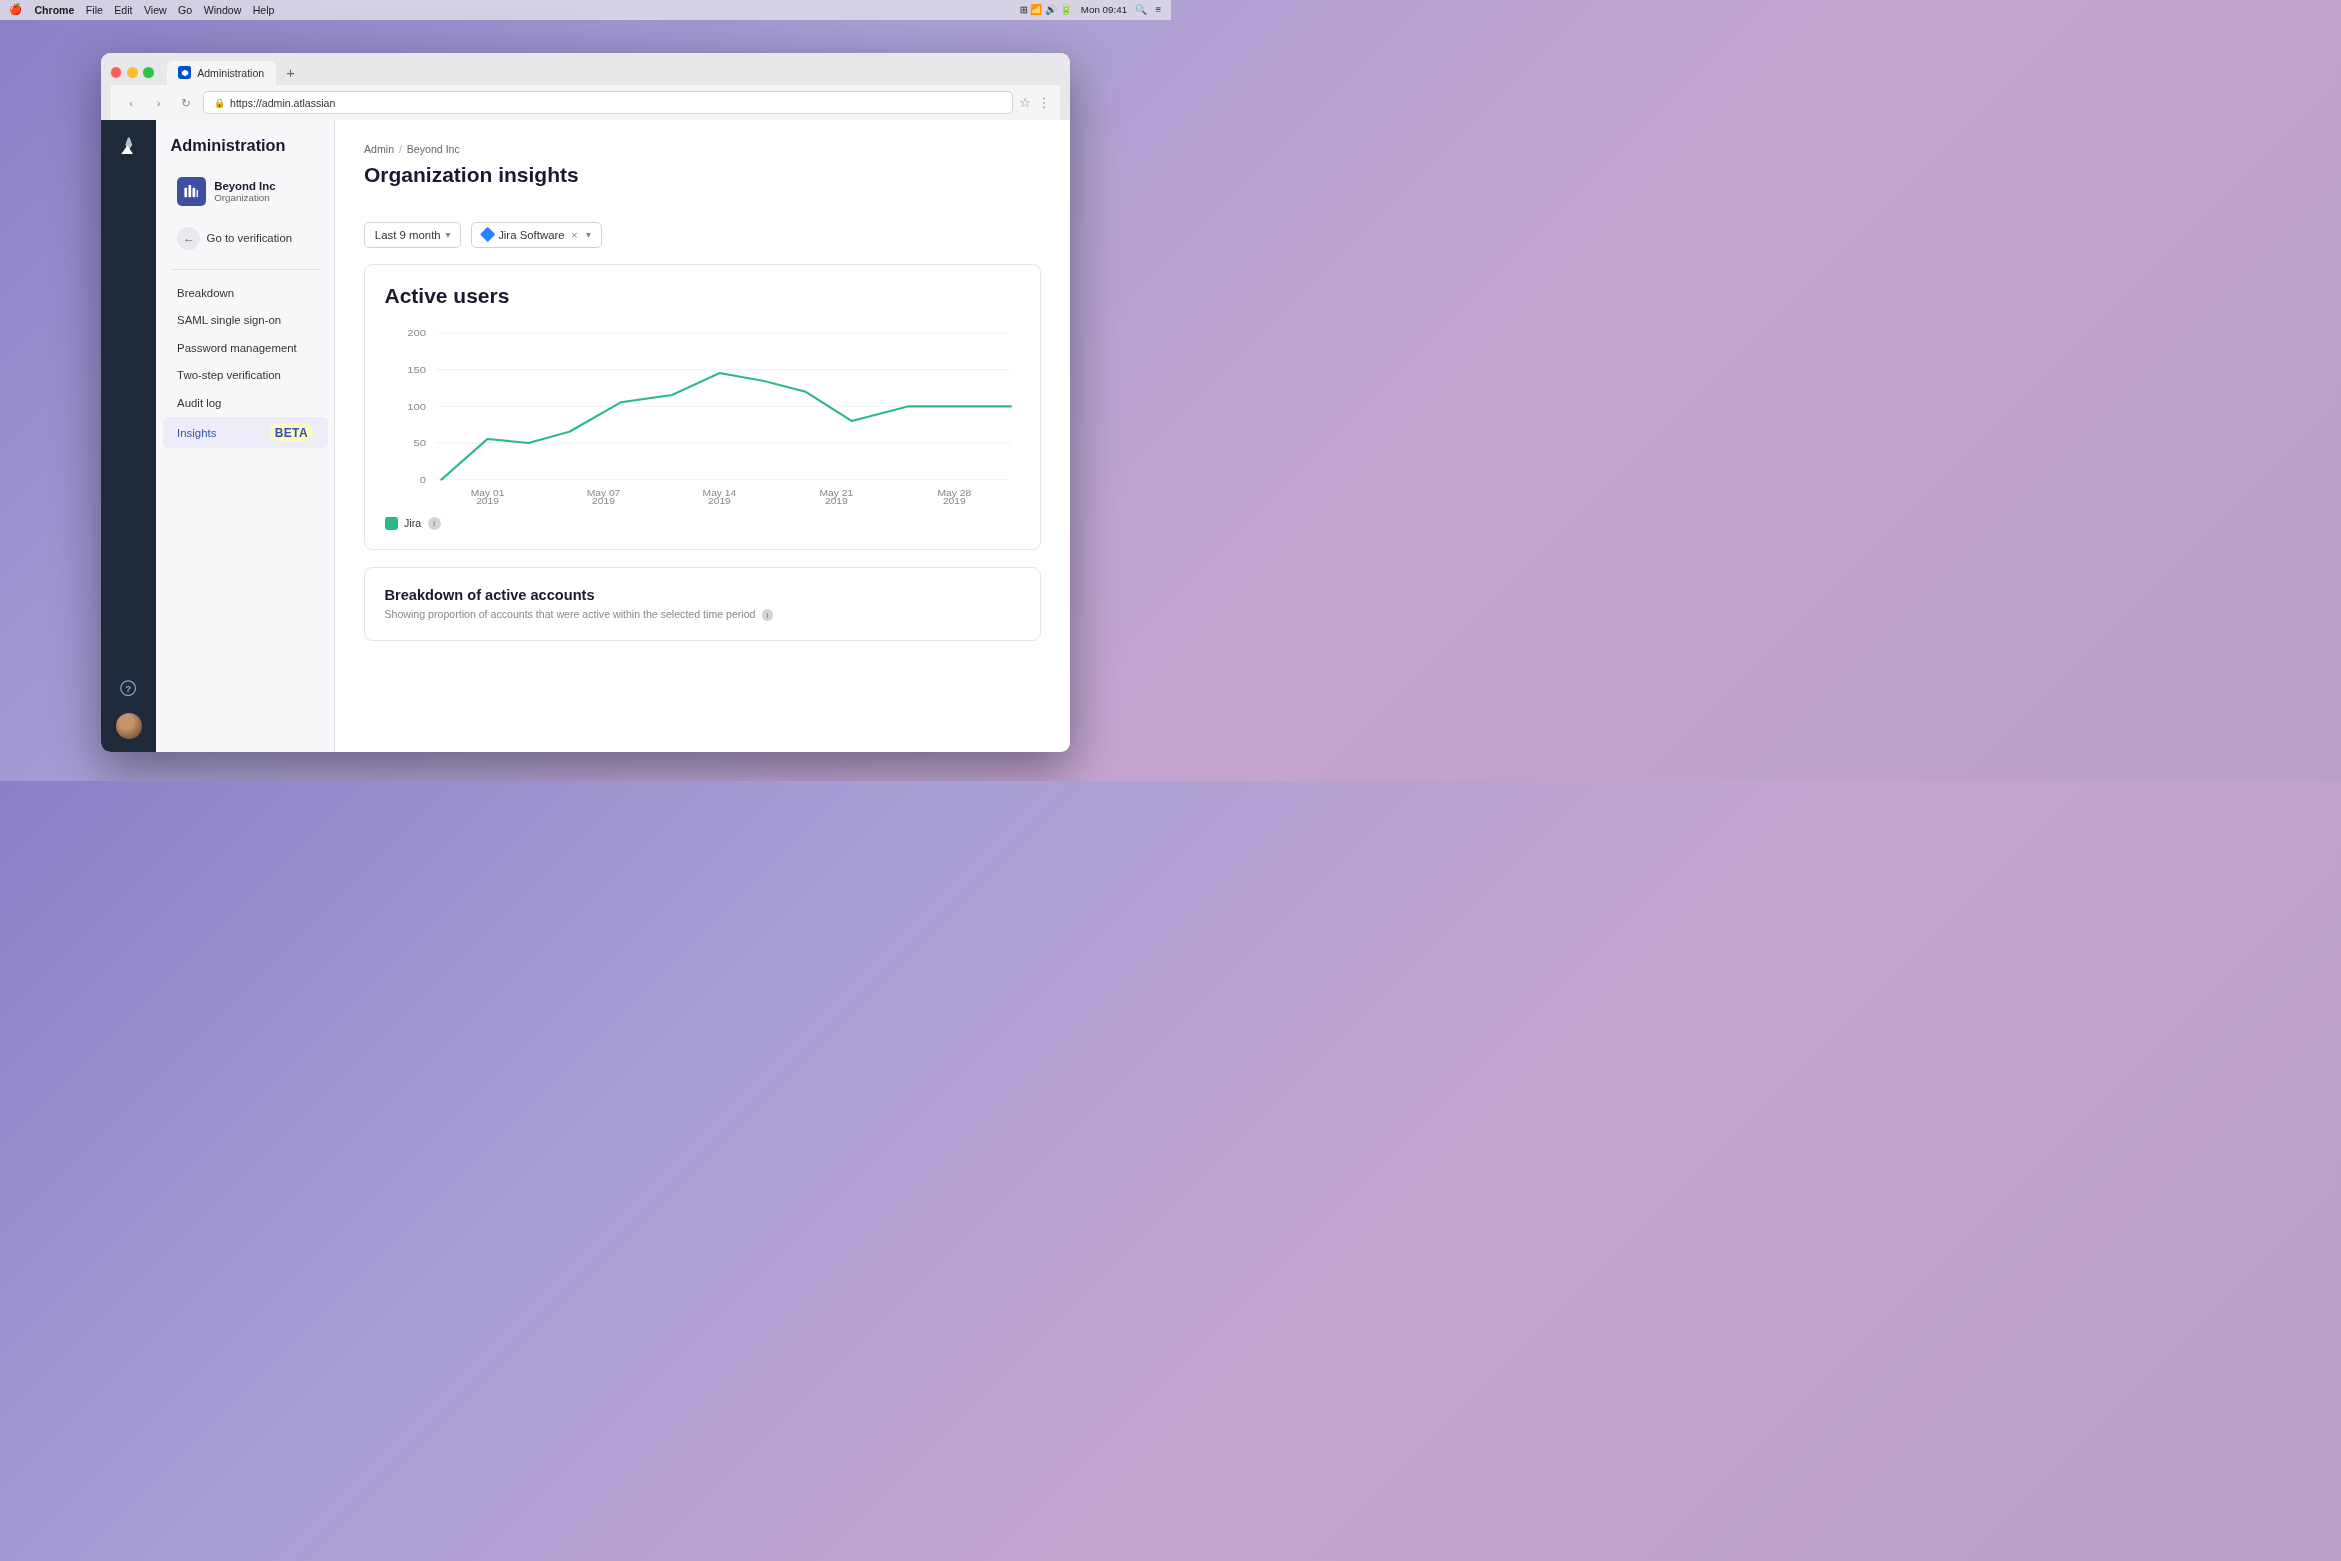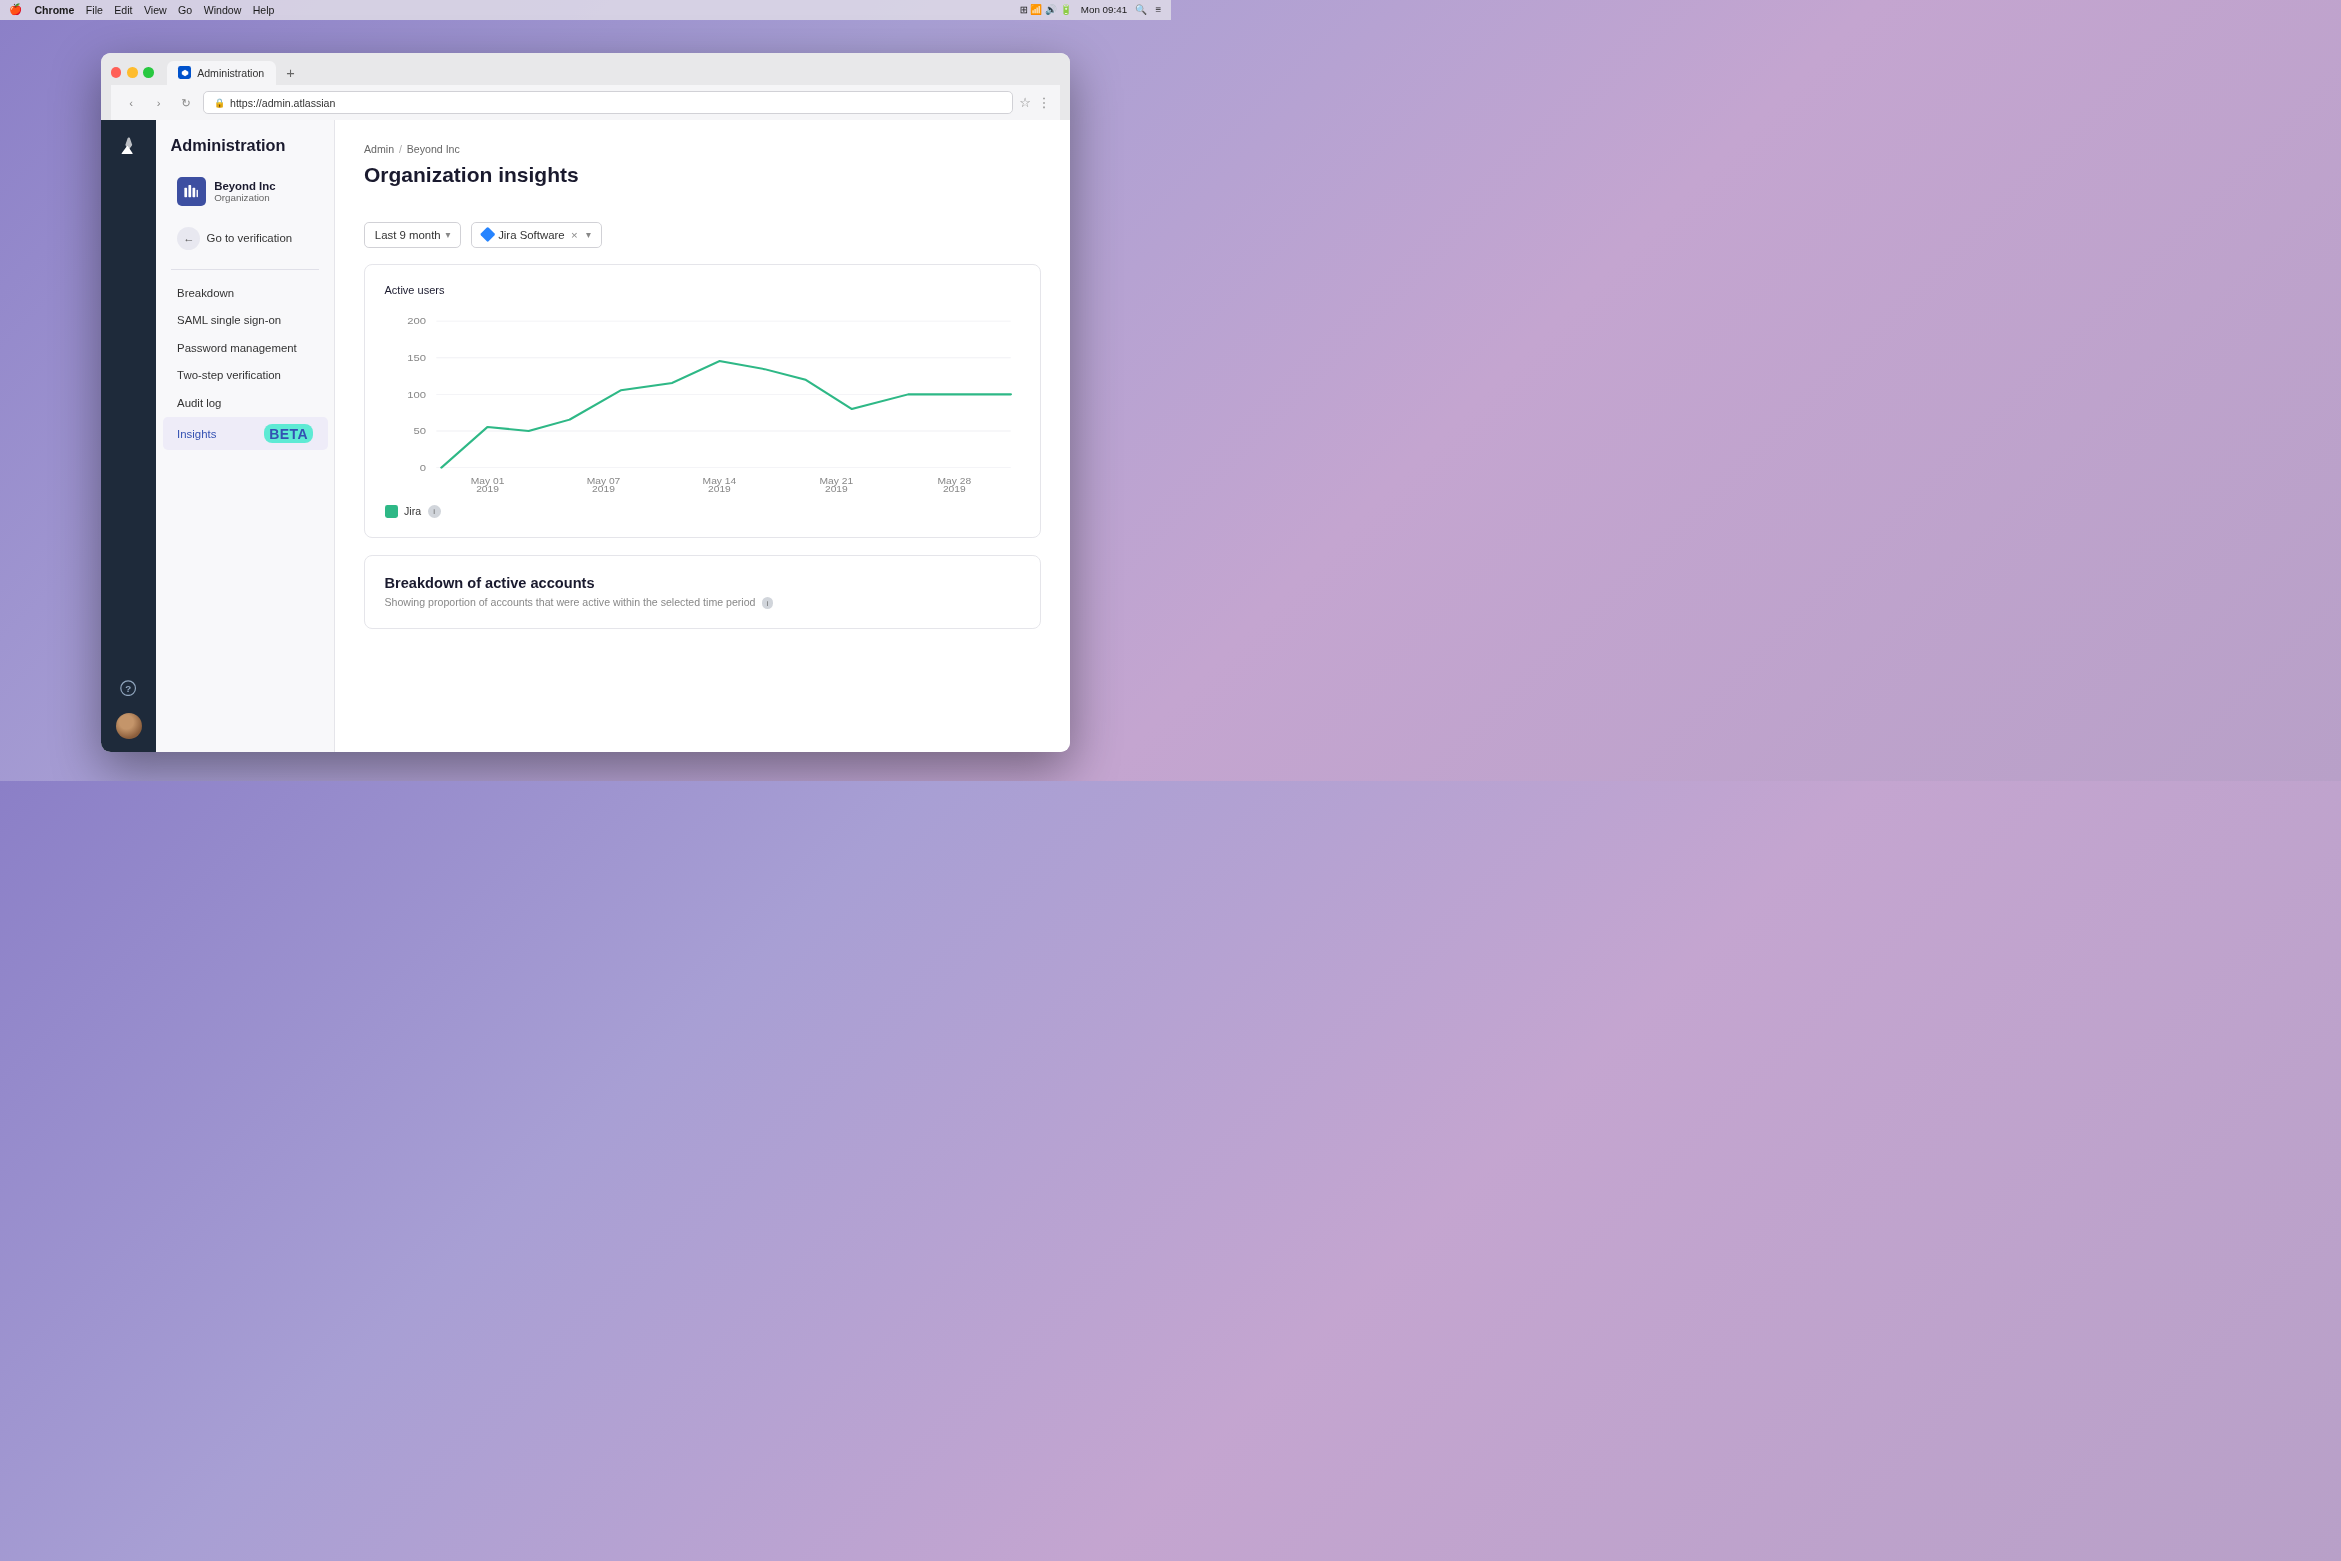--- a/index.html
+++ b/index.html
@@ -254,22 +254,22 @@
       border-radius: 4.9px;
       margin: 0.8px 6.5px;
     }
     .nav-item.active {
       background: #eeecf8;
       color: #3451b2;
       font-weight: 500;
     }
     .nav-item-label { }
     .beta-badge {
-      font-size: 14px;
-      background: #5eead4;
+      font-size: 12px;
+      background: #fef9c3;
       color: #3451b2;
       padding: 1.6px 4.9px;
       border-radius: 8.1px;
       font-weight: 600;
       letter-spacing: 0.4px;
     }
 
     
     .main-content {
       flex: 1;
@@ -342,22 +342,22 @@
     .product-chevron { color: #888; font-size: 9.8px; margin-left: 3.3px; }
 
     
     .chart-card {
       border: 0.8px solid #e5e5ea;
       border-radius: 8.1px;
       padding: 19.5px;
       margin-bottom: 16.3px;
     }
     .chart-title {
-      font-size: 11px;
-      font-weight: 400;
+      font-size: 21px;
+      font-weight: 700;
       color: #1a1a2e;
       margin-bottom: 16.3px;
     }
     .chart-area {
       position: relative;
       height: 179px;
       margin-bottom: 13px;
     }
     .chart-svg {
       width: 100%;

